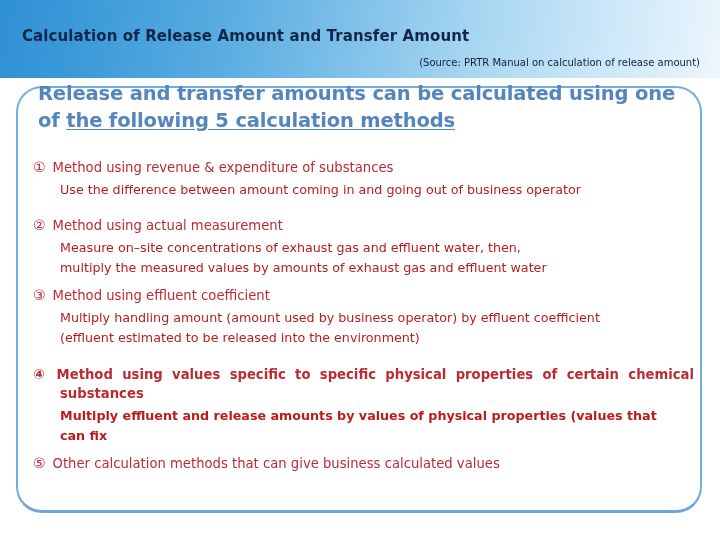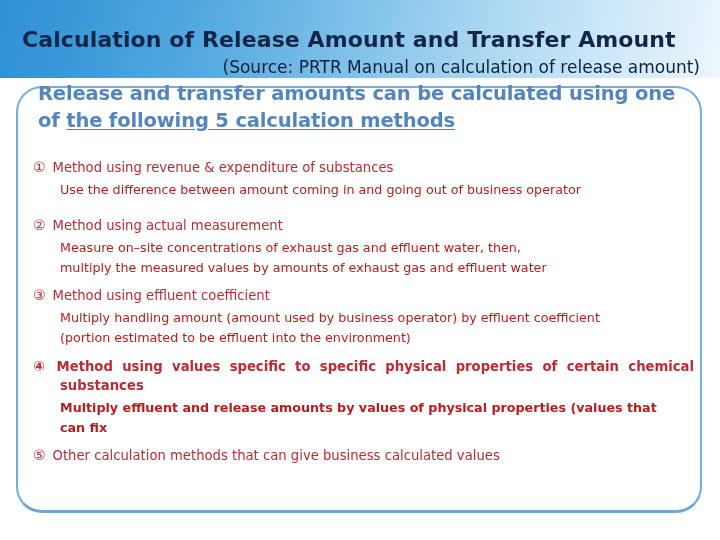--- a/index.html
+++ b/index.html
@@ -37,33 +37,33 @@
                 #c9e6f8 82%,
                 #e2f1fb 95%,
                 #eef7fd 100%);
   }
 
   .header-title {
     position: absolute;
     left: 22px;
     top: 27px;
     font-family: "DejaVu Sans", sans-serif;
-    font-size: 22px;
+    font-size: 15px;
     font-weight: bold;
     color: #13264a;
     letter-spacing: 0.1px;
     white-space: nowrap;
   }
 
   .header-source {
     position: absolute;
     right: 20px;
     top: 57px;
     font-family: "DejaVu Sans", sans-serif;
-    font-size: 17px;
+    font-size: 10px;
     font-weight: normal;
     color: #10203d;
     white-space: nowrap;
   }
 
   
   .content-box {
     position: absolute;
     left: 16px;
     top: 86px;
@@ -101,21 +101,21 @@
     top: 158px;
     width: 650px;
   }
 
   .method {
     position: relative;
     margin-bottom: 13px;
   }
   .method.m1 { margin-bottom: 16px; }
   .method.m2 { margin-bottom: 8px; }
-  .method.m3 { margin-bottom: 9px; }
+  .method.m3 { margin-bottom: 17px; }
   .method.m4 { margin-bottom: 8px; font-weight: bold; }
   .method.m5 { margin-bottom: 0; }
 
   .m-head {
     display: block;
     font-family: "DejaVu Sans", sans-serif;
     font-size: 13.2px;
     color: #bc2b33;
     line-height: 19px;
     white-space: nowrap;
@@ -177,21 +177,21 @@
       <span class="m-body">
         <span class="bl">Measure on–site concentrations of exhaust gas and effluent water, then,</span>
         <span class="bl">multiply the measured values by amounts of exhaust gas and effluent water</span>
       </span>
     </div>
 
     <div class="method m3">
       <span class="m-head"><span class="m-num">③</span><span>Method using effluent coefficient</span></span>
       <span class="m-body">
         <span class="bl">Multiply handling amount (amount used by business operator) by effluent coefficient</span>
-        <span class="bl">(portion estimated to be effluent into the environment)</span>
+        <span class="bl">(effluent estimated to be released into the environment)</span>
       </span>
     </div>
 
     <div class="method m4">
       <span class="m-head wrap"><span class="m-num">④</span><span>Method using values specific to specific physical properties of certain chemical substances</span></span>
       <span class="m-body">
         <span class="bl">Multiply effluent and release amounts by values of physical properties (values that can fix</span>
       </span>
     </div>
 

